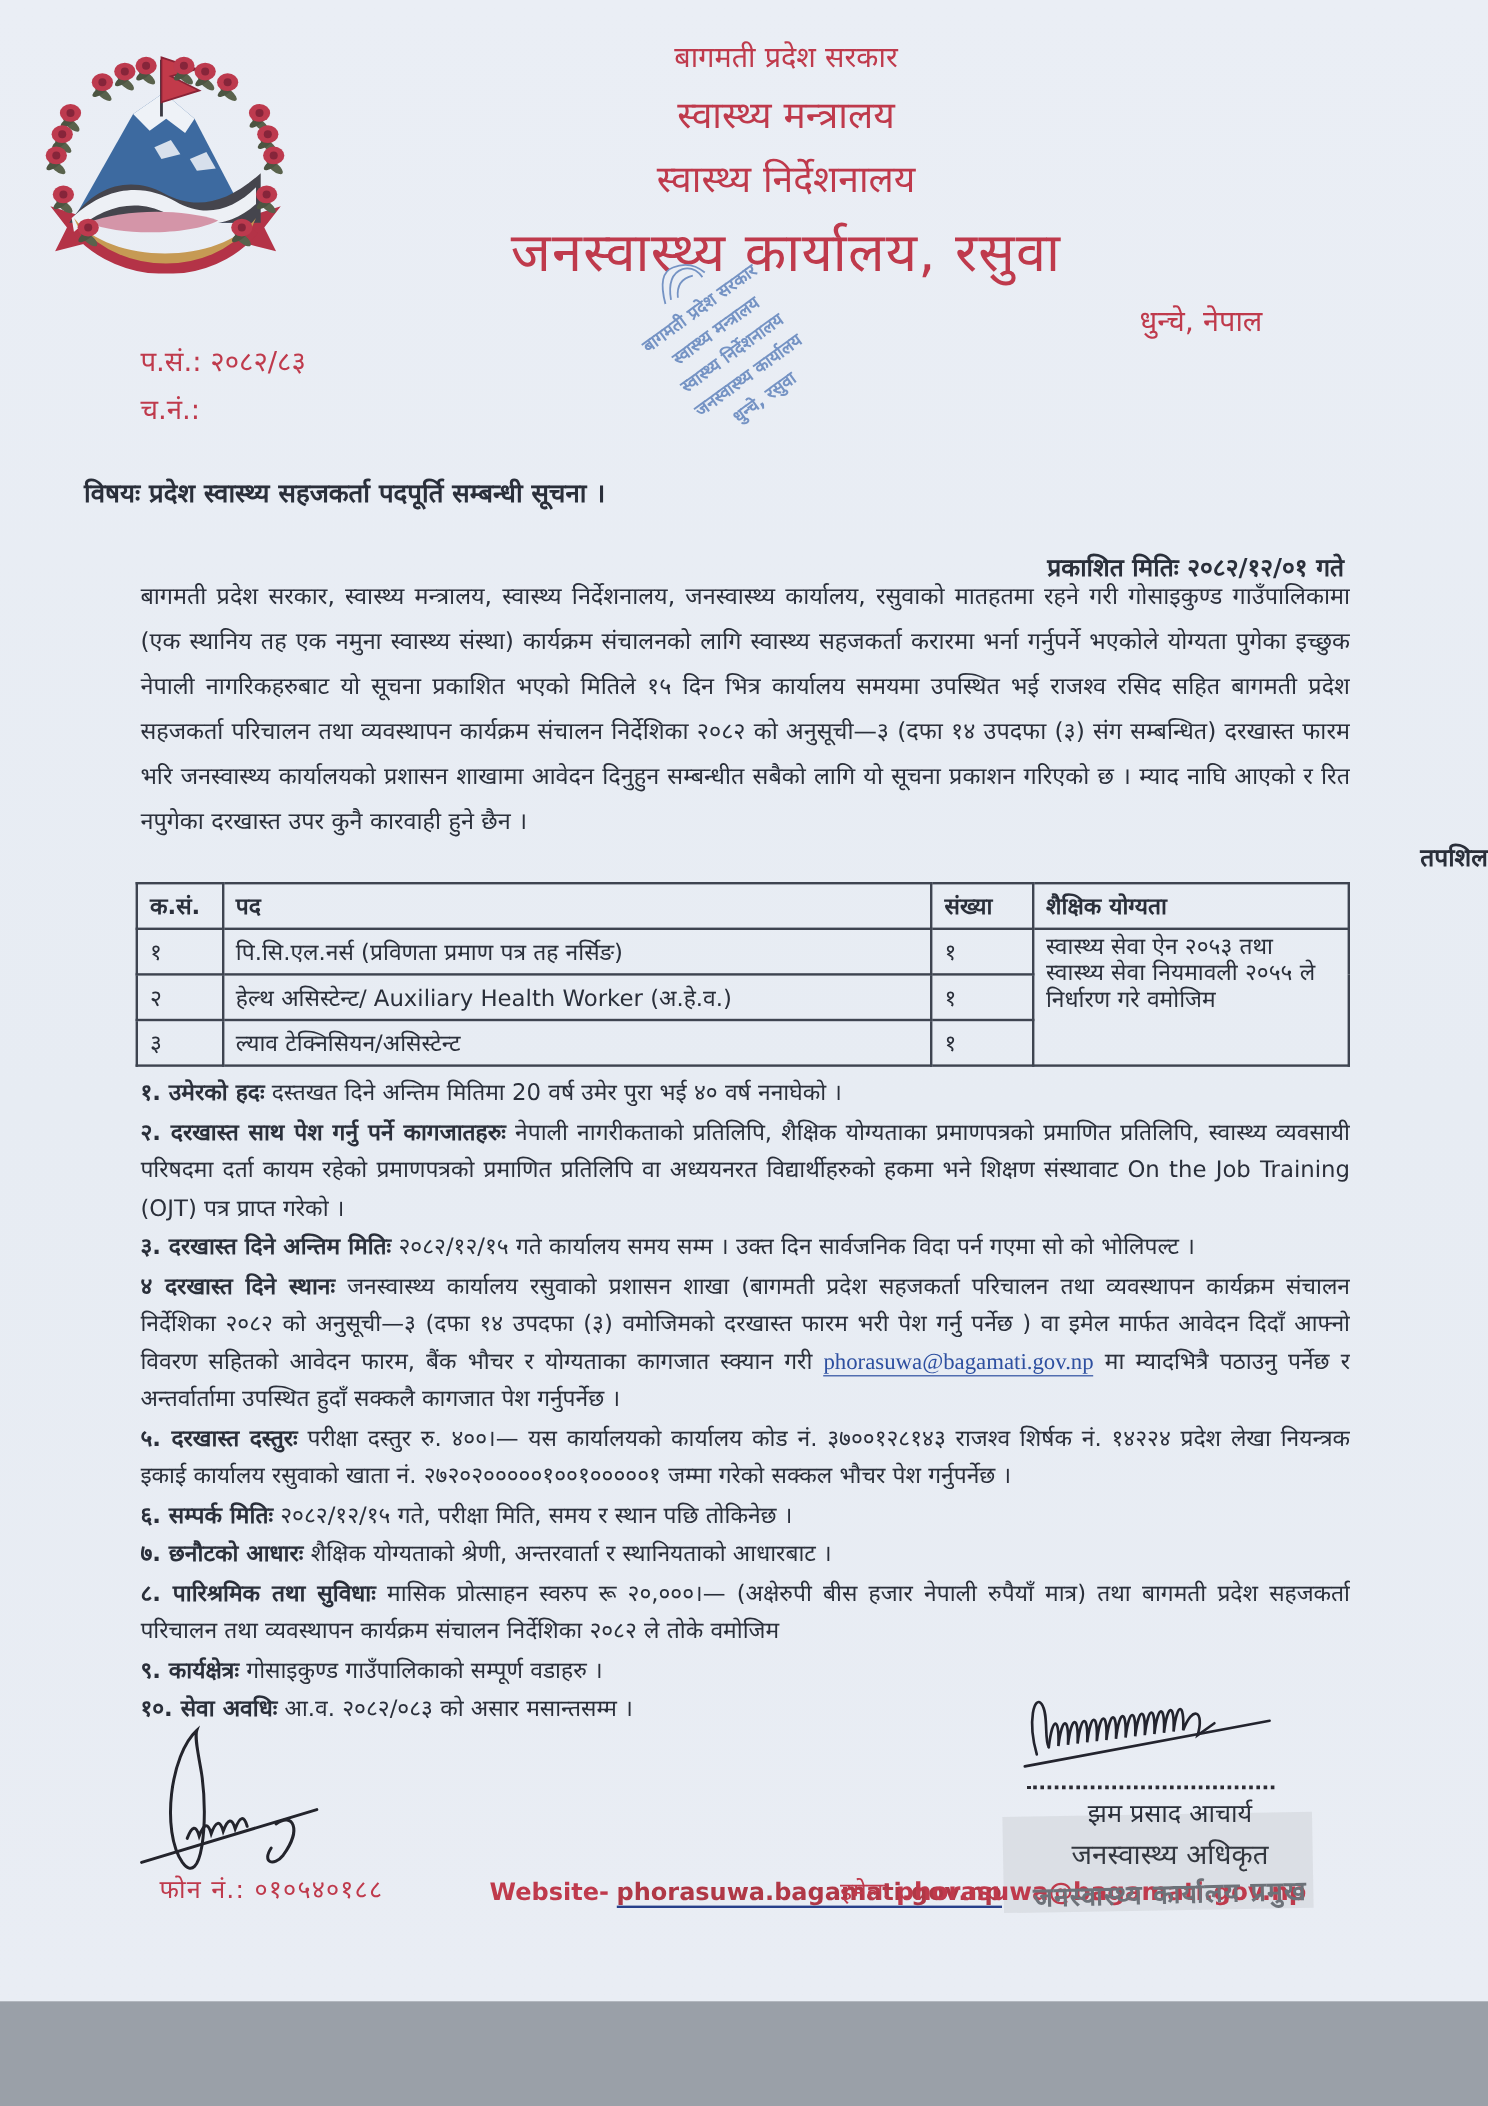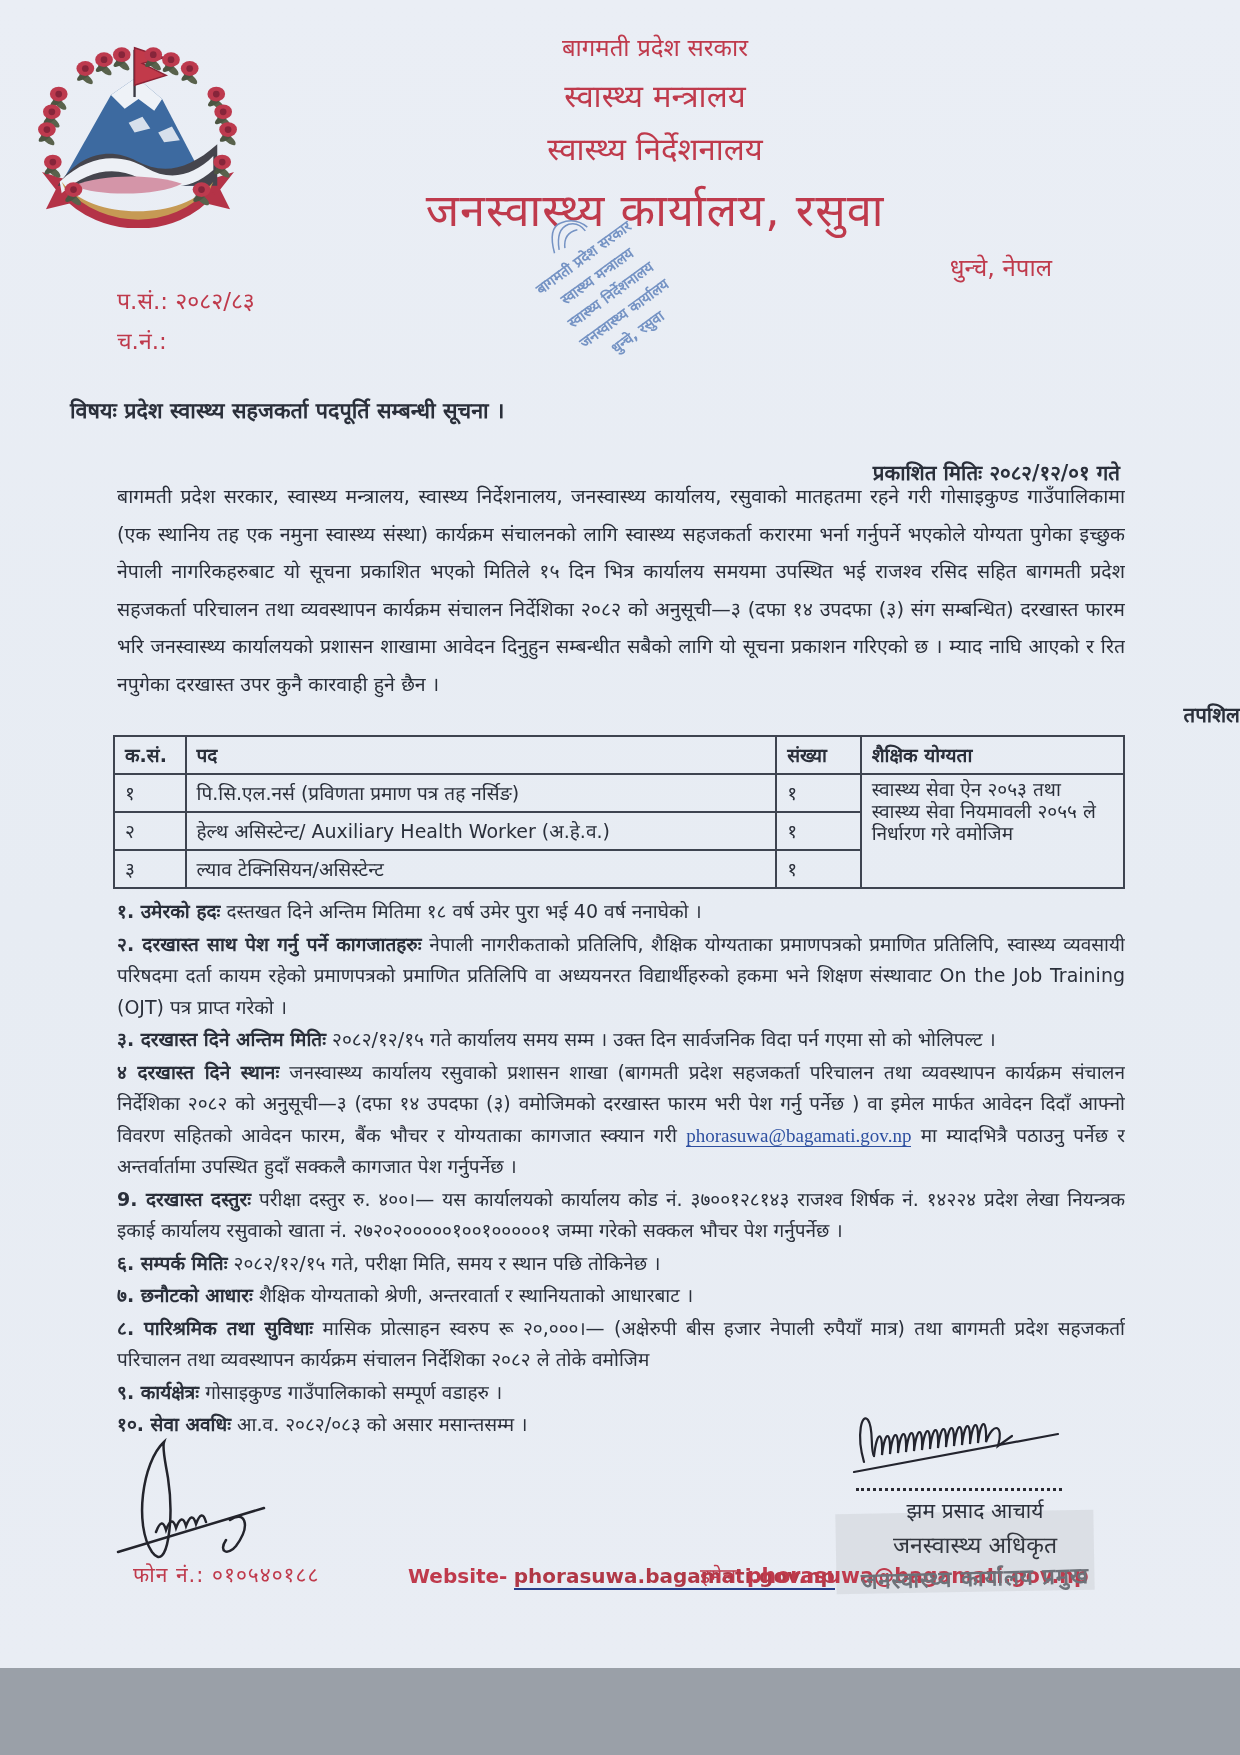--- a/index.html
+++ b/index.html
@@ -169,25 +169,25 @@
     </tr>
     <tr>
       <td>३</td>
       <td>ल्याव टेक्निसियन/असिस्टेन्ट</td>
       <td>१</td>
     </tr>
   </tbody>
     </table>
 
   <div class="items">
-    <div class="item"><span class="lbl">१. उमेरको हदः</span> <span>दस्तखत दिने अन्तिम मितिमा १८ वर्ष उमेर पुरा भई 40 वर्ष ननाघेको ।</span></div>
+    <div class="item"><span class="lbl">१. उमेरको हदः</span> <span>दस्तखत दिने अन्तिम मितिमा 20 वर्ष उमेर पुरा भई ४० वर्ष ननाघेको ।</span></div>
     <div class="item"><span class="lbl">२. दरखास्त साथ पेश गर्नु पर्ने कागजातहरुः</span> <span>नेपाली नागरीकताको प्रतिलिपि, शैक्षिक योग्यताका प्रमाणपत्रको प्रमाणित प्रतिलिपि, स्वास्थ्य व्यवसायी परिषदमा दर्ता कायम रहेको प्रमाणपत्रको प्रमाणित प्रतिलिपि वा अध्ययनरत विद्यार्थीहरुको हकमा भने शिक्षण संस्थावाट On the Job Training (OJT) पत्र प्राप्त गरेको ।</span></div>
     <div class="item"><span class="lbl">३. दरखास्त दिने अन्तिम मितिः</span> <span>२०८२/१२/१५ गते कार्यालय समय सम्म । उक्त दिन सार्वजनिक विदा पर्न गएमा सो को भोलिपल्ट ।</span></div>
     <div class="item"><span class="lbl">४ दरखास्त दिने स्थानः</span> <span>जनस्वास्थ्य कार्यालय रसुवाको प्रशासन शाखा (बागमती प्रदेश सहजकर्ता परिचालन तथा व्यवस्थापन कार्यक्रम संचालन निर्देशिका २०८२ को अनुसूची—३ (दफा १४ उपदफा (३) वमोजिमको दरखास्त फारम भरी पेश गर्नु पर्नेछ ) वा इमेल मार्फत आवेदन दिदाँ आफ्नो विवरण सहितको आवेदन फारम, बैंक भौचर र योग्यताका कागजात स्क्यान गरी </span><a href="#" class="email-link">phorasuwa@bagamati.gov.np</a><span> मा म्यादभित्रै पठाउनु पर्नेछ र अन्तर्वार्तामा उपस्थित हुदाँ सक्कलै कागजात पेश गर्नुपर्नेछ ।</span></div>
-    <div class="item"><span class="lbl">9. दरखास्त दस्तुरः</span> <span>परीक्षा दस्तुर रु. ४००।— यस कार्यालयको कार्यालय कोड नं. ३७००१२८१४३ राजश्व शिर्षक नं. १४२२४ प्रदेश लेखा नियन्त्रक इकाई कार्यालय रसुवाको खाता नं. २७२०२०००००१००१०००००१ जम्मा गरेको सक्कल भौचर पेश गर्नुपर्नेछ ।</span></div>
+    <div class="item"><span class="lbl">५. दरखास्त दस्तुरः</span> <span>परीक्षा दस्तुर रु. ४००।— यस कार्यालयको कार्यालय कोड नं. ३७००१२८१४३ राजश्व शिर्षक नं. १४२२४ प्रदेश लेखा नियन्त्रक इकाई कार्यालय रसुवाको खाता नं. २७२०२०००००१००१०००००१ जम्मा गरेको सक्कल भौचर पेश गर्नुपर्नेछ ।</span></div>
     <div class="item"><span class="lbl">६. सम्पर्क मितिः</span> <span>२०८२/१२/१५ गते, परीक्षा मिति, समय र स्थान पछि तोकिनेछ ।</span></div>
     <div class="item"><span class="lbl">७. छनौटको आधारः</span> <span>शैक्षिक योग्यताको श्रेणी, अन्तरवार्ता र स्थानियताको आधारबाट ।</span></div>
     <div class="item"><span class="lbl">८. पारिश्रमिक तथा सुविधाः</span> <span>मासिक प्रोत्साहन स्वरुप रू २०,०००।— (अक्षेरुपी बीस हजार नेपाली रुपैयाँ मात्र) तथा बागमती प्रदेश सहजकर्ता परिचालन तथा व्यवस्थापन कार्यक्रम संचालन निर्देशिका २०८२ ले तोके वमोजिम</span></div>
     <div class="item"><span class="lbl">९. कार्यक्षेत्रः</span> <span>गोसाइकुण्ड गाउँपालिकाको सम्पूर्ण वडाहरु ।</span></div>
     <div class="item"><span class="lbl">१०. सेवा अवधिः</span> <span>आ.व. २०८२/०८३ को असार मसान्तसम्म ।</span></div>
   </div>
 
   <svg class="sig-left" width="175" height="135" viewBox="0 0 175 135">
     <g stroke="#23242c" stroke-width="2.5" fill="none" stroke-linecap="round">
       <path d="M52,6 C30,26 22,90 40,116 C56,138 62,82 56,42 C53,24 50,12 52,6 Z"></path>

